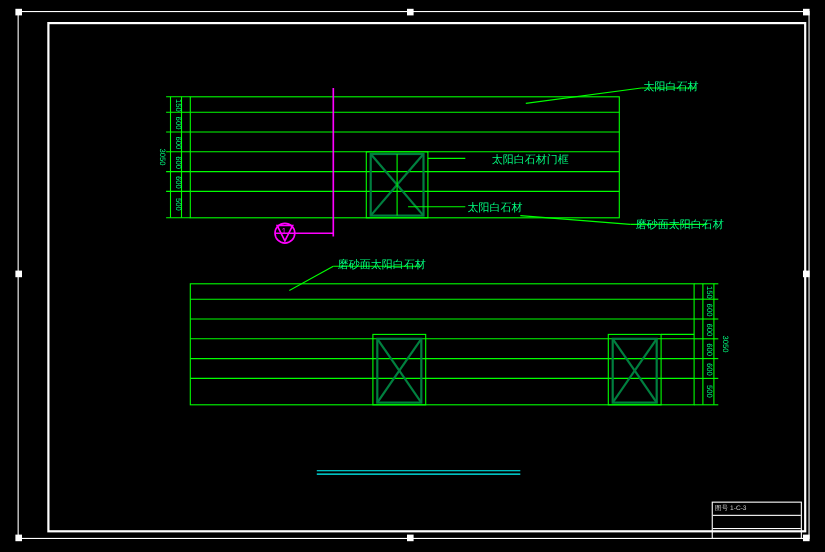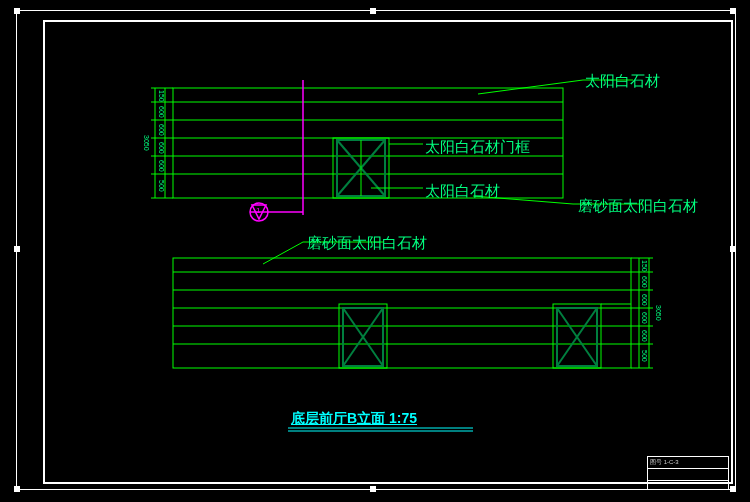--- a/index.html
+++ b/index.html
@@ -31,21 +31,21 @@
     height: 462px;
   }
   svg { display: block; }
   .green { stroke: #00ff00; stroke-width: 1; fill: none; }
   .darkgreen { stroke: #007f3f; stroke-width: 2; fill: none; }
   .magenta { stroke: #ff00ff; stroke-width: 1.5; fill: none; }
   .cyan { stroke: #00ffff; stroke-width: 1; fill: none; }
   .label {
     position: absolute;
     color: #00ff7f;
-    font-size: 15px;
+    font-size: 10px;
     white-space: nowrap;
   }
   .title {
     position: absolute;
     color: #00ffff;
     font-size: 14px;
     font-weight: bold;
     text-decoration: underline;
     white-space: nowrap;
   }
@@ -166,21 +166,21 @@
     <line x1="588" y1="324" x2="610" y2="324"></line>
     <line x1="588" y1="348" x2="610" y2="348"></line>
   </g>
 
   <line x1="245" y1="408" x2="430" y2="408" class="cyan"></line>
   <line x1="245" y1="411" x2="430" y2="411" class="cyan"></line>
 
 </svg>
 
 <div class="label" style="left:542px; top:52px;">太阳白石材</div>
-<div class="label" style="left:382px; top:118px;">太阳白石材门框</div>
+<div class="label" style="left:404px; top:118px;">太阳白石材门框</div>
 <div class="label" style="left:382px; top:162px;">太阳白石材</div>
 <div class="label" style="left:535px; top:177px;">磨砂面太阳白石材</div>
 <div class="label" style="left:264px; top:214px;">磨砂面太阳白石材</div>
 
 <div class="dimtxt" style="left:100px; top:115px;">3050</div>
 <div class="dimtxt" style="left:115px; top:70px;">150</div>
 <div class="dimtxt" style="left:115px; top:86px;">600</div>
 <div class="dimtxt" style="left:115px; top:104px;">600</div>
 <div class="dimtxt" style="left:115px; top:122px;">600</div>
 <div class="dimtxt" style="left:115px; top:140px;">600</div>
@@ -189,21 +189,20 @@
 <div class="dimtxt" style="left:612px; top:285px;">3050</div>
 <div class="dimtxt" style="left:598px; top:240px;">150</div>
 <div class="dimtxt" style="left:598px; top:256px;">600</div>
 <div class="dimtxt" style="left:598px; top:274px;">600</div>
 <div class="dimtxt" style="left:598px; top:292px;">600</div>
 <div class="dimtxt" style="left:598px; top:310px;">600</div>
 <div class="dimtxt" style="left:598px; top:330px;">500</div>
 
 <div class="label" style="left:213px; top:186px; color:#ff00ff; font-size:8px;">1</div>
 
-<div class="title" style="left:248px; top:390px;">底层前厅B立面 1:75</div>
 
 </div>
 
 <div class="tblock">
   <div>图号  1-C-3</div>
   <div></div>
   <div></div>
 </div>
 
 </body></html>

